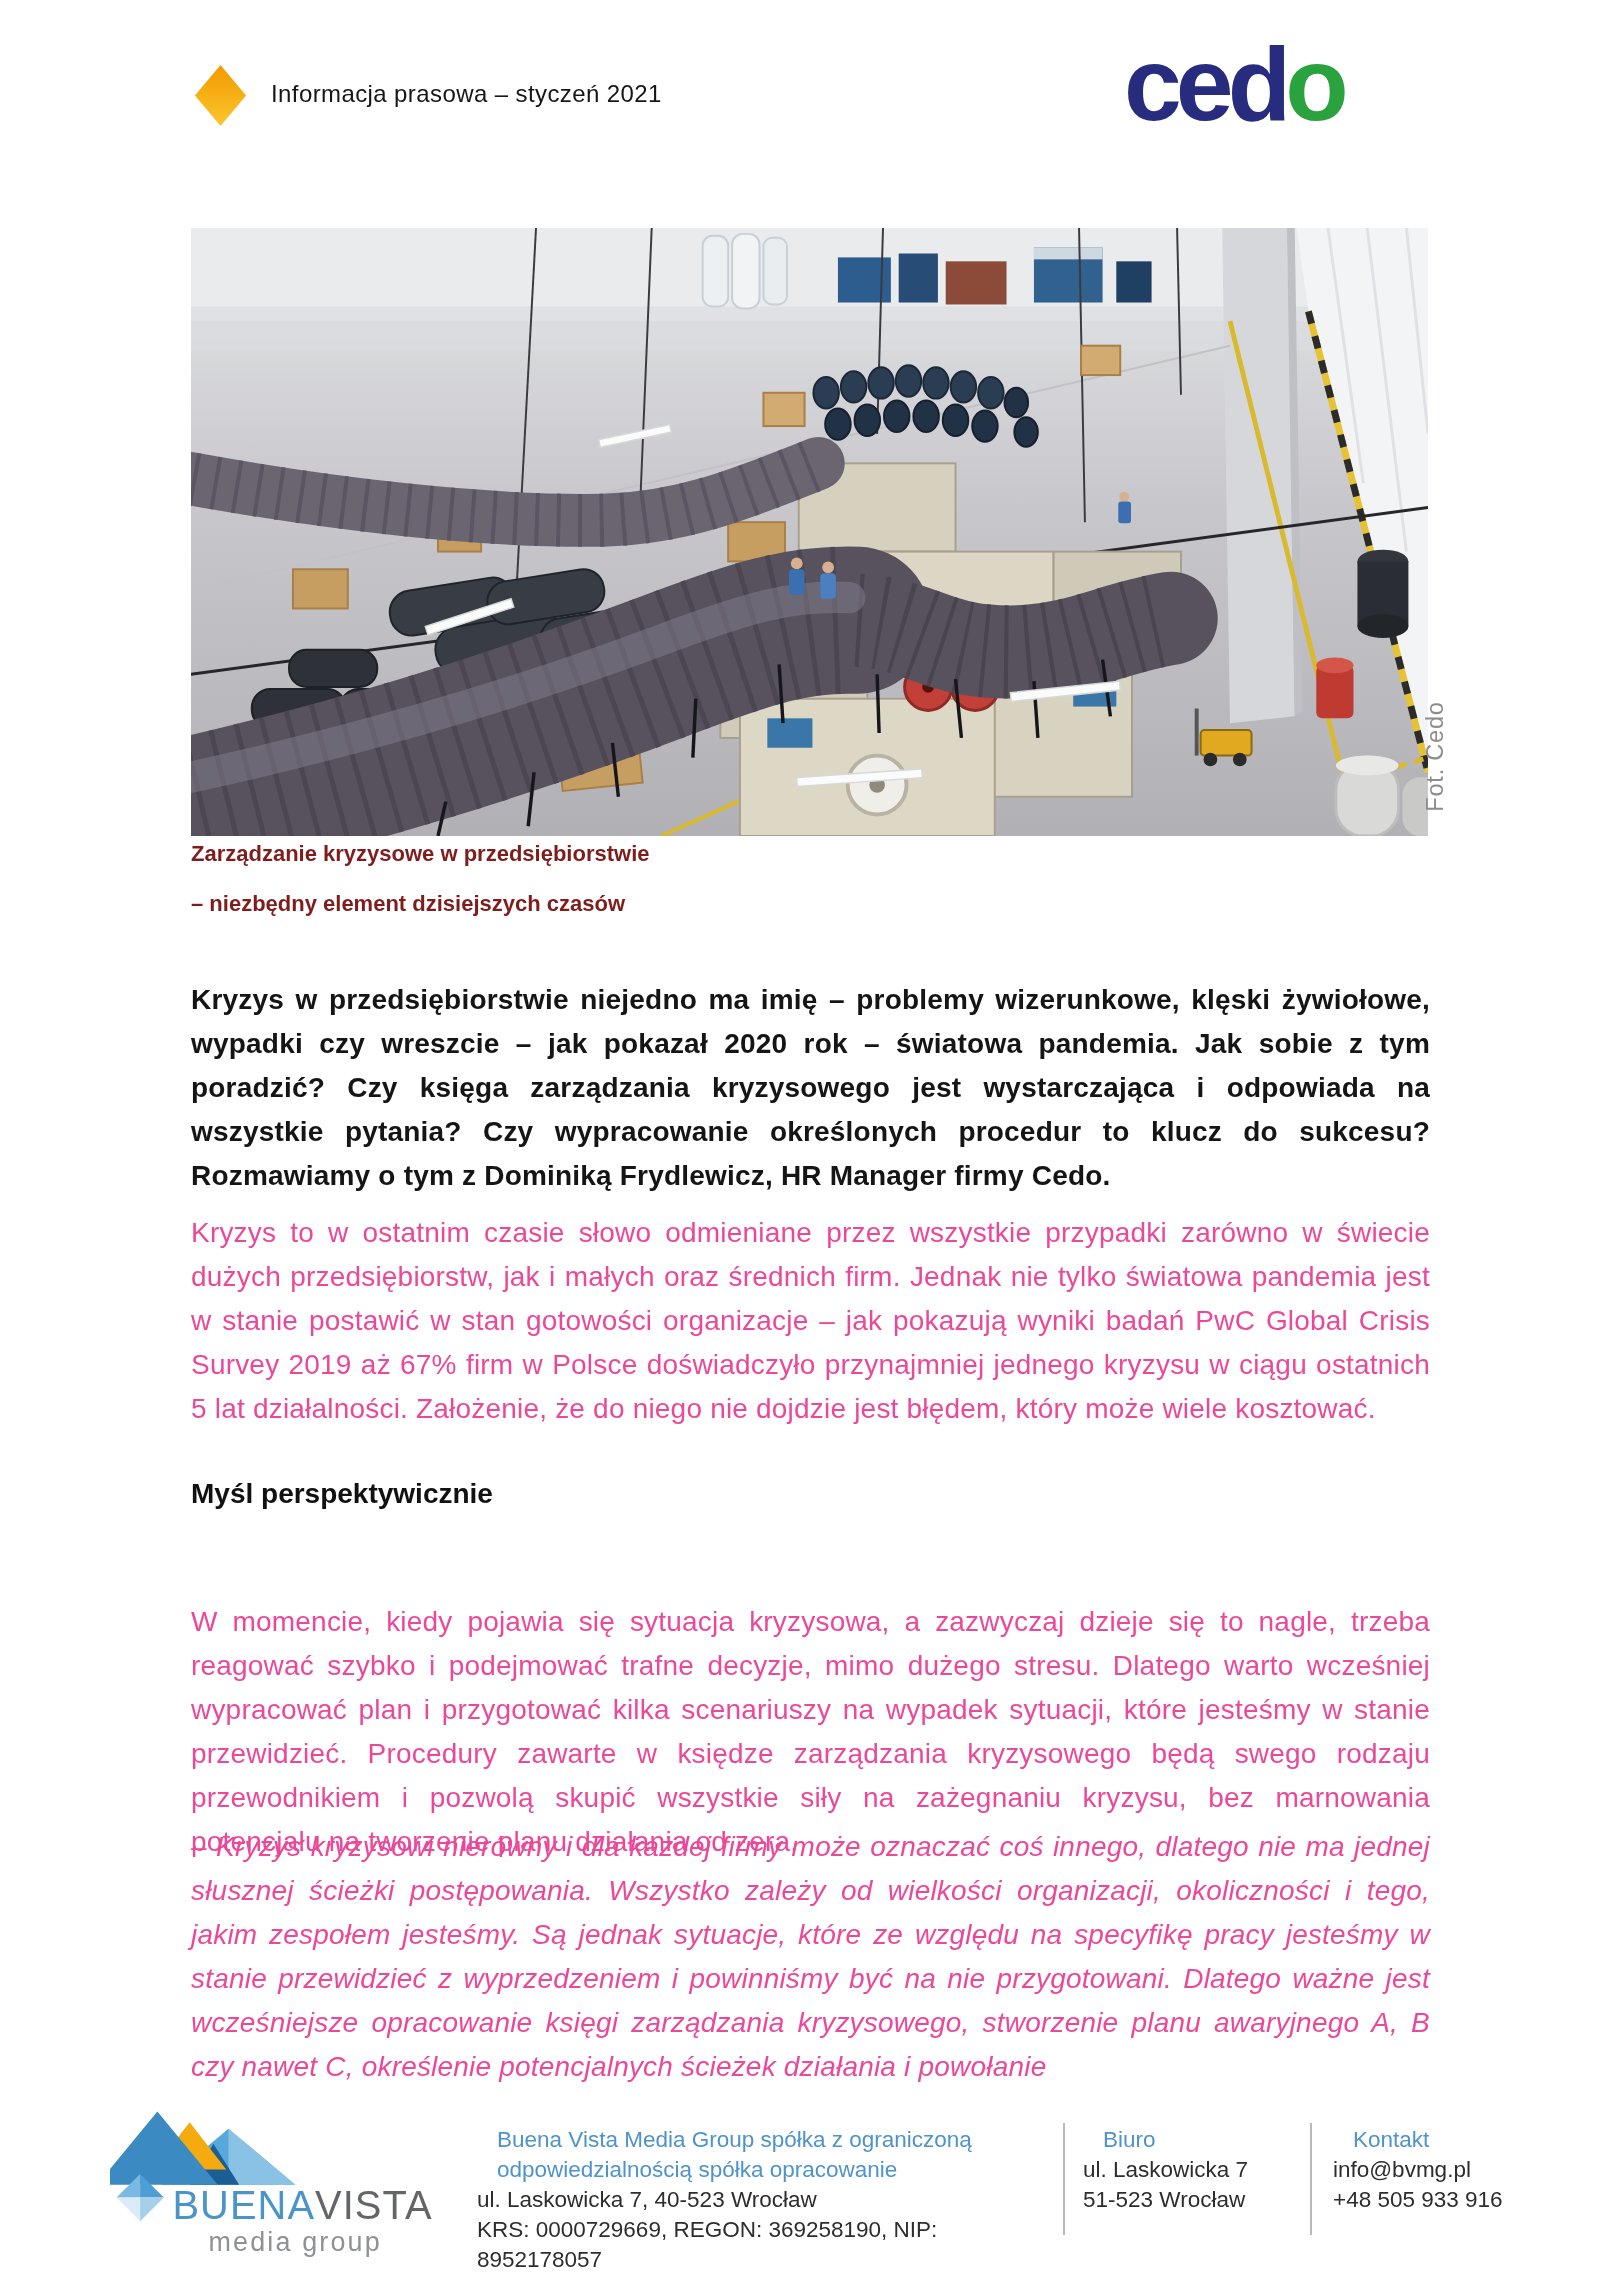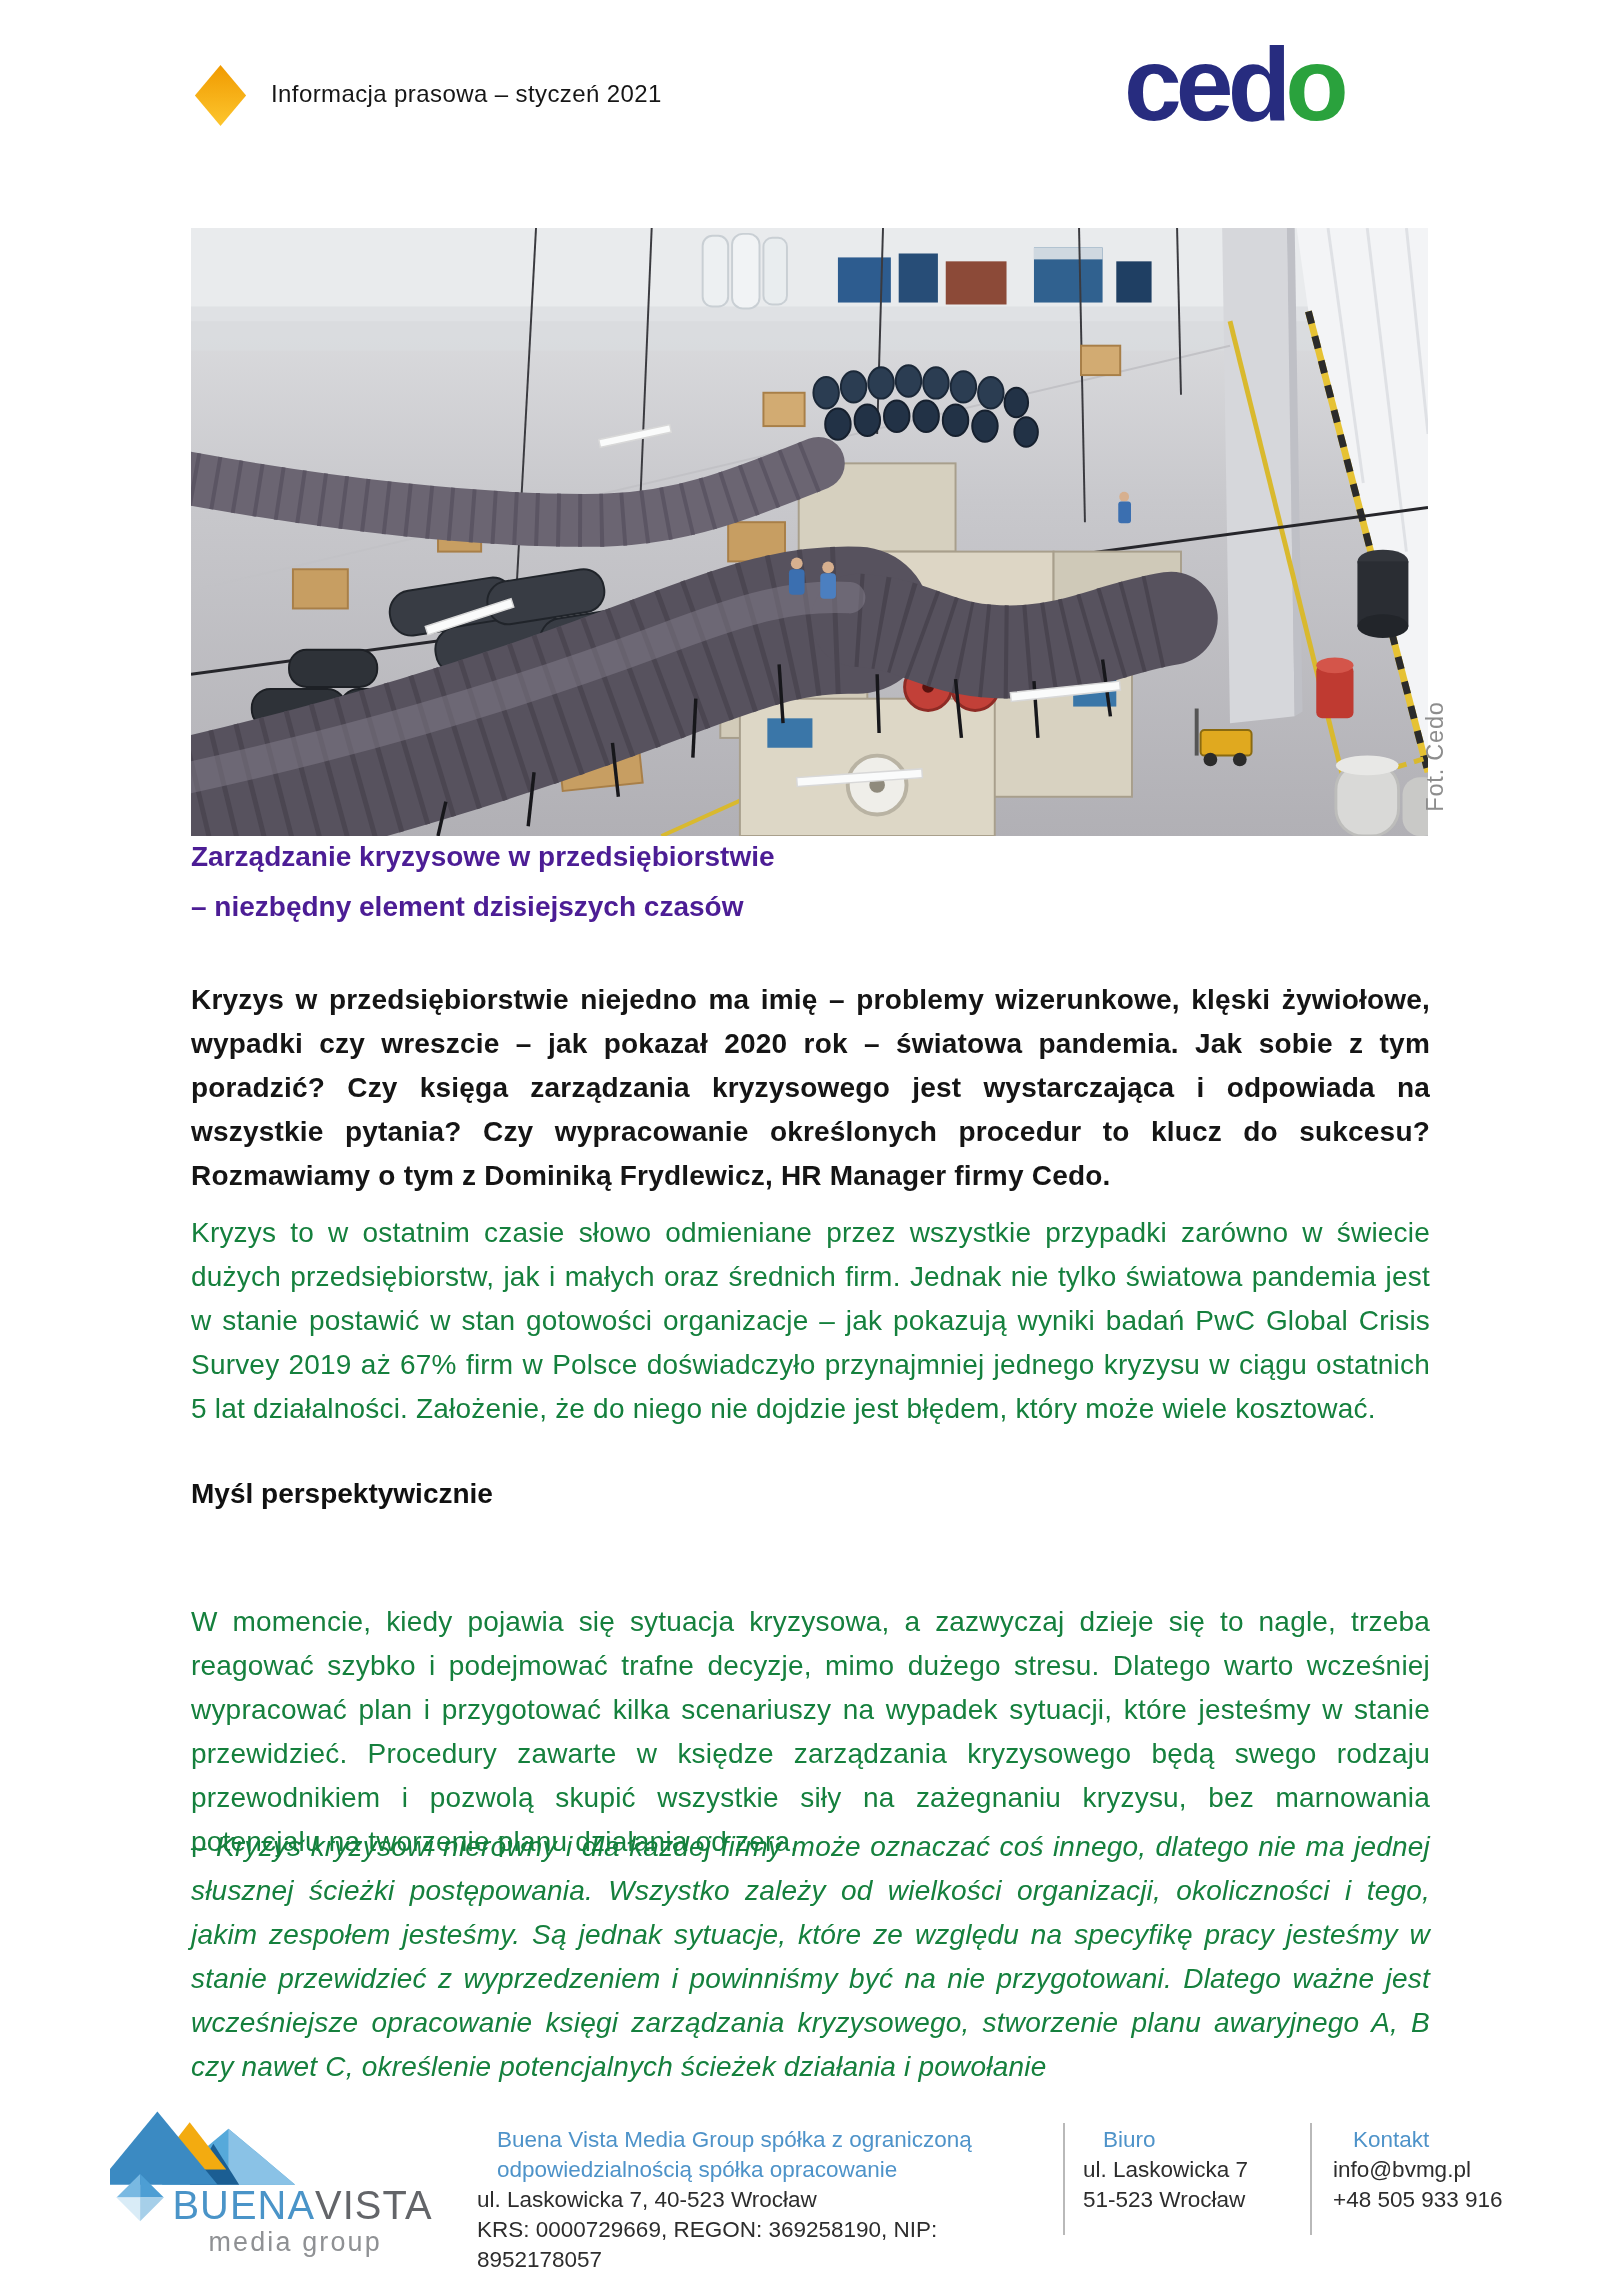--- a/index.html
+++ b/index.html
@@ -12,25 +12,25 @@
   .kicker{position:absolute;left:271px;top:80px;font-size:24px;letter-spacing:0.4px;color:#161616;}
   .cedo-logo{position:absolute;left:1120px;top:21.6px;width:292px;height:120px;}
   
   .photo{position:absolute;left:191px;top:228px;width:1237px;height:608px;overflow:hidden;background:#c9c9cc;}
   .photo svg{display:block;width:100%;height:100%;}
   .photo-credit{
     position:absolute;left:1376px;top:743px;width:118px;text-align:center;white-space:nowrap;
     transform:rotate(-90deg);font-size:23.5px;letter-spacing:0.8px;color:#8d8d8d;
   }
   
-  .title{position:absolute;left:191px;width:1239px;font-size:28px;font-weight:bold;color:#4c1d95;}
+  .title{position:absolute;left:191px;width:1239px;font-size:22px;font-weight:bold;color:#7f1d1d;}
   .t1{top:841px;} .t2{top:891px;}
   .para{
     position:absolute;left:191px;width:1239px;text-align:justify;
-    font-size:28px;line-height:44px;letter-spacing:0.2px;color:#15803d;
+    font-size:28px;line-height:44px;letter-spacing:0.2px;color:#ec4899;
   }
   .lead{top:978px;font-weight:bold;color:#151515;}
   .p1{top:1211px;}
   .subhead{position:absolute;left:191px;top:1478px;font-size:28px;font-weight:bold;color:#111;}
   .p2{top:1556px;margin-top:44px;}
   .quote{top:1825px;font-style:italic;}
   
   .bv-logo{position:absolute;left:110px;top:2107px;width:323px;height:151px;}
   .f-col{position:absolute;font-size:22.5px;line-height:30px;color:#2d2d2d;}
   .f-company{left:477px;top:2125px;width:568px;}

